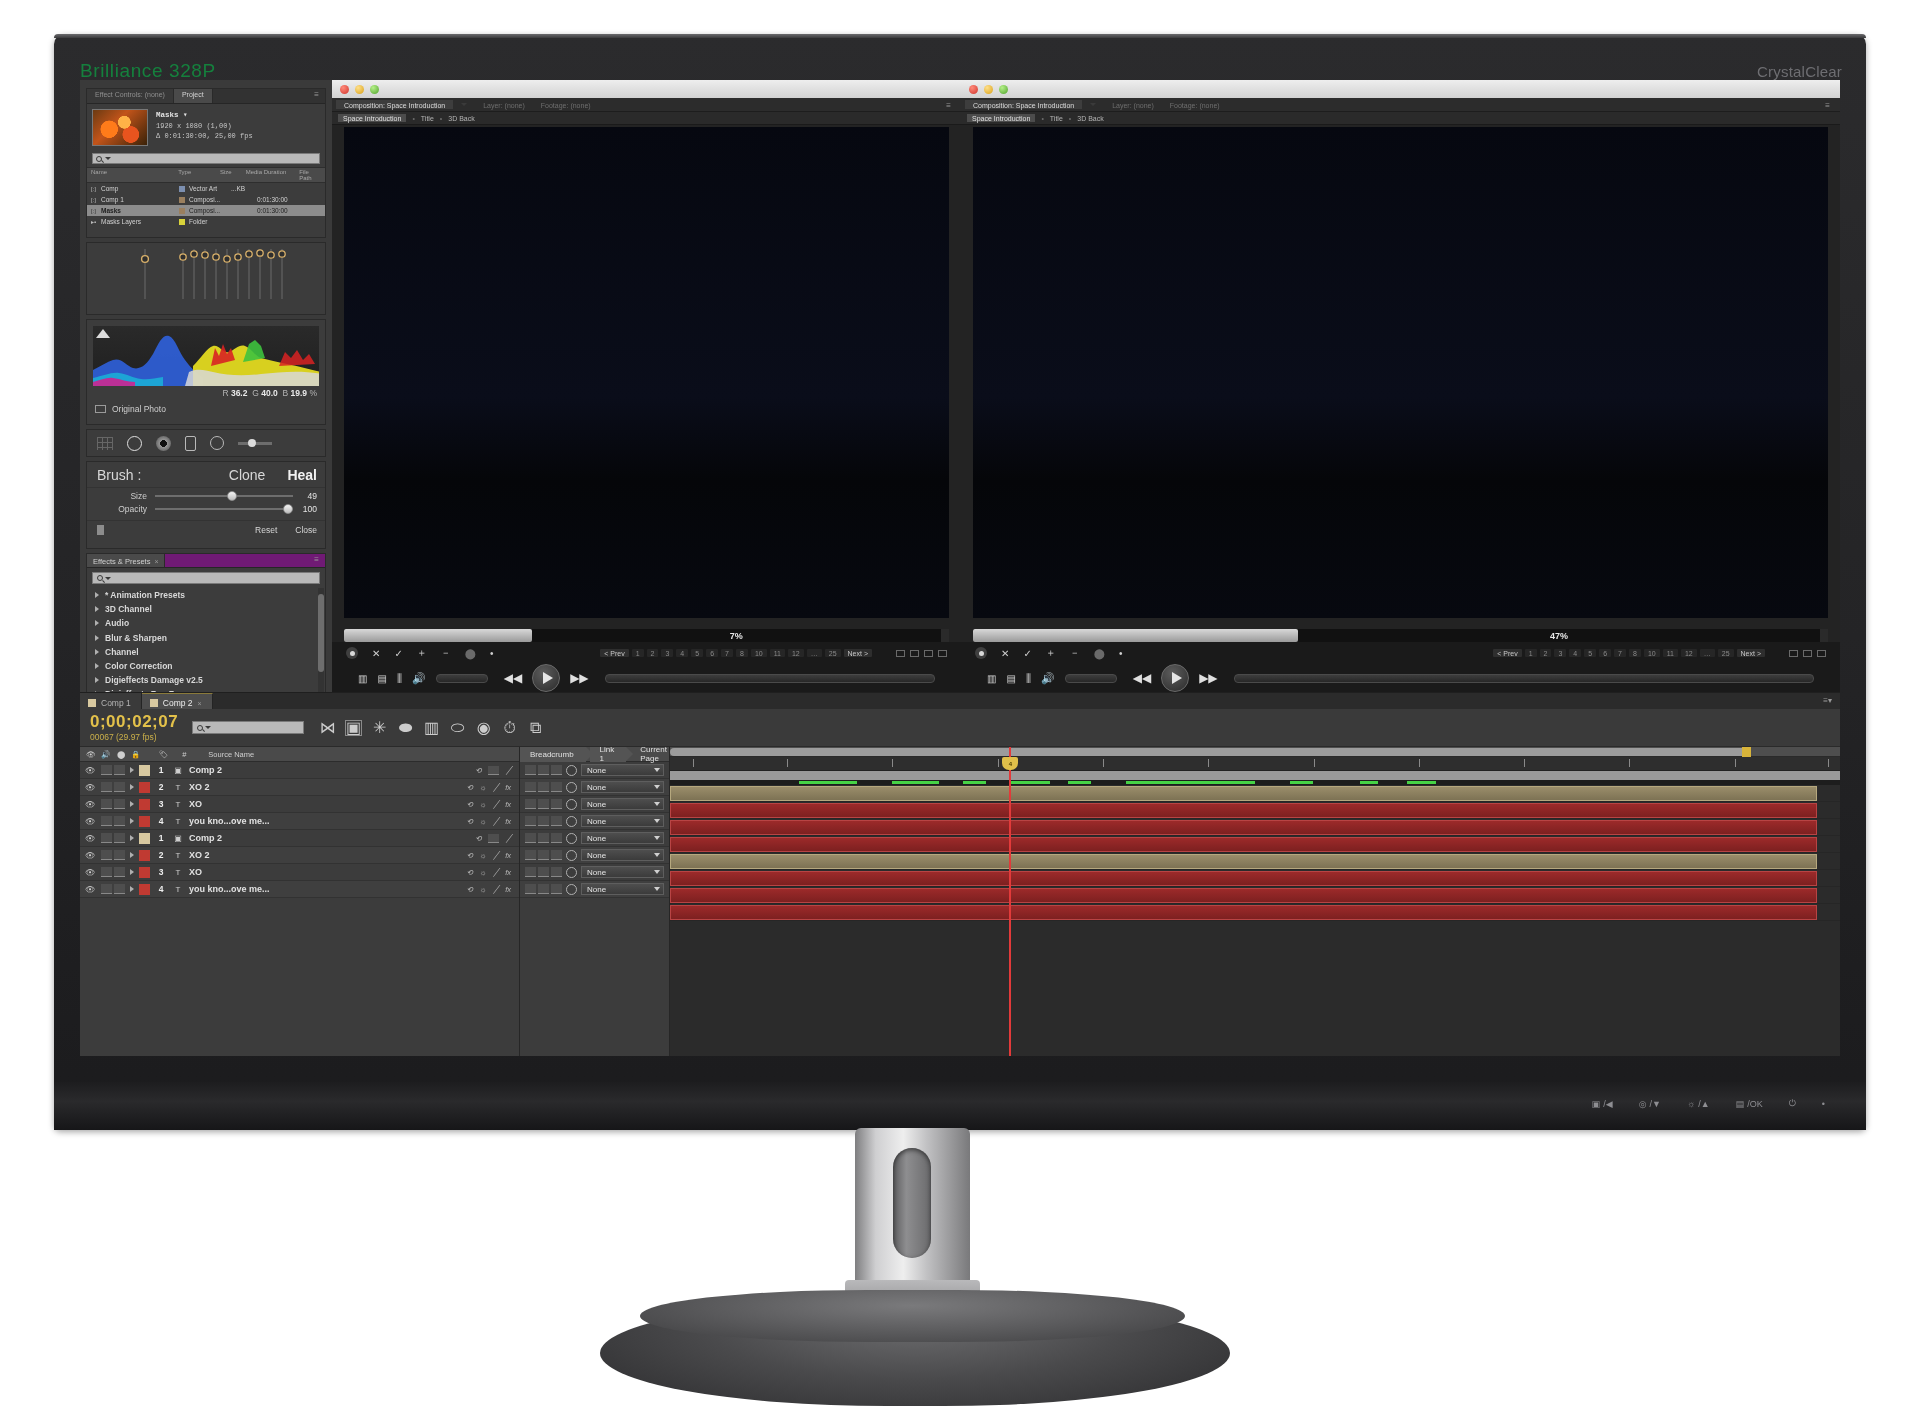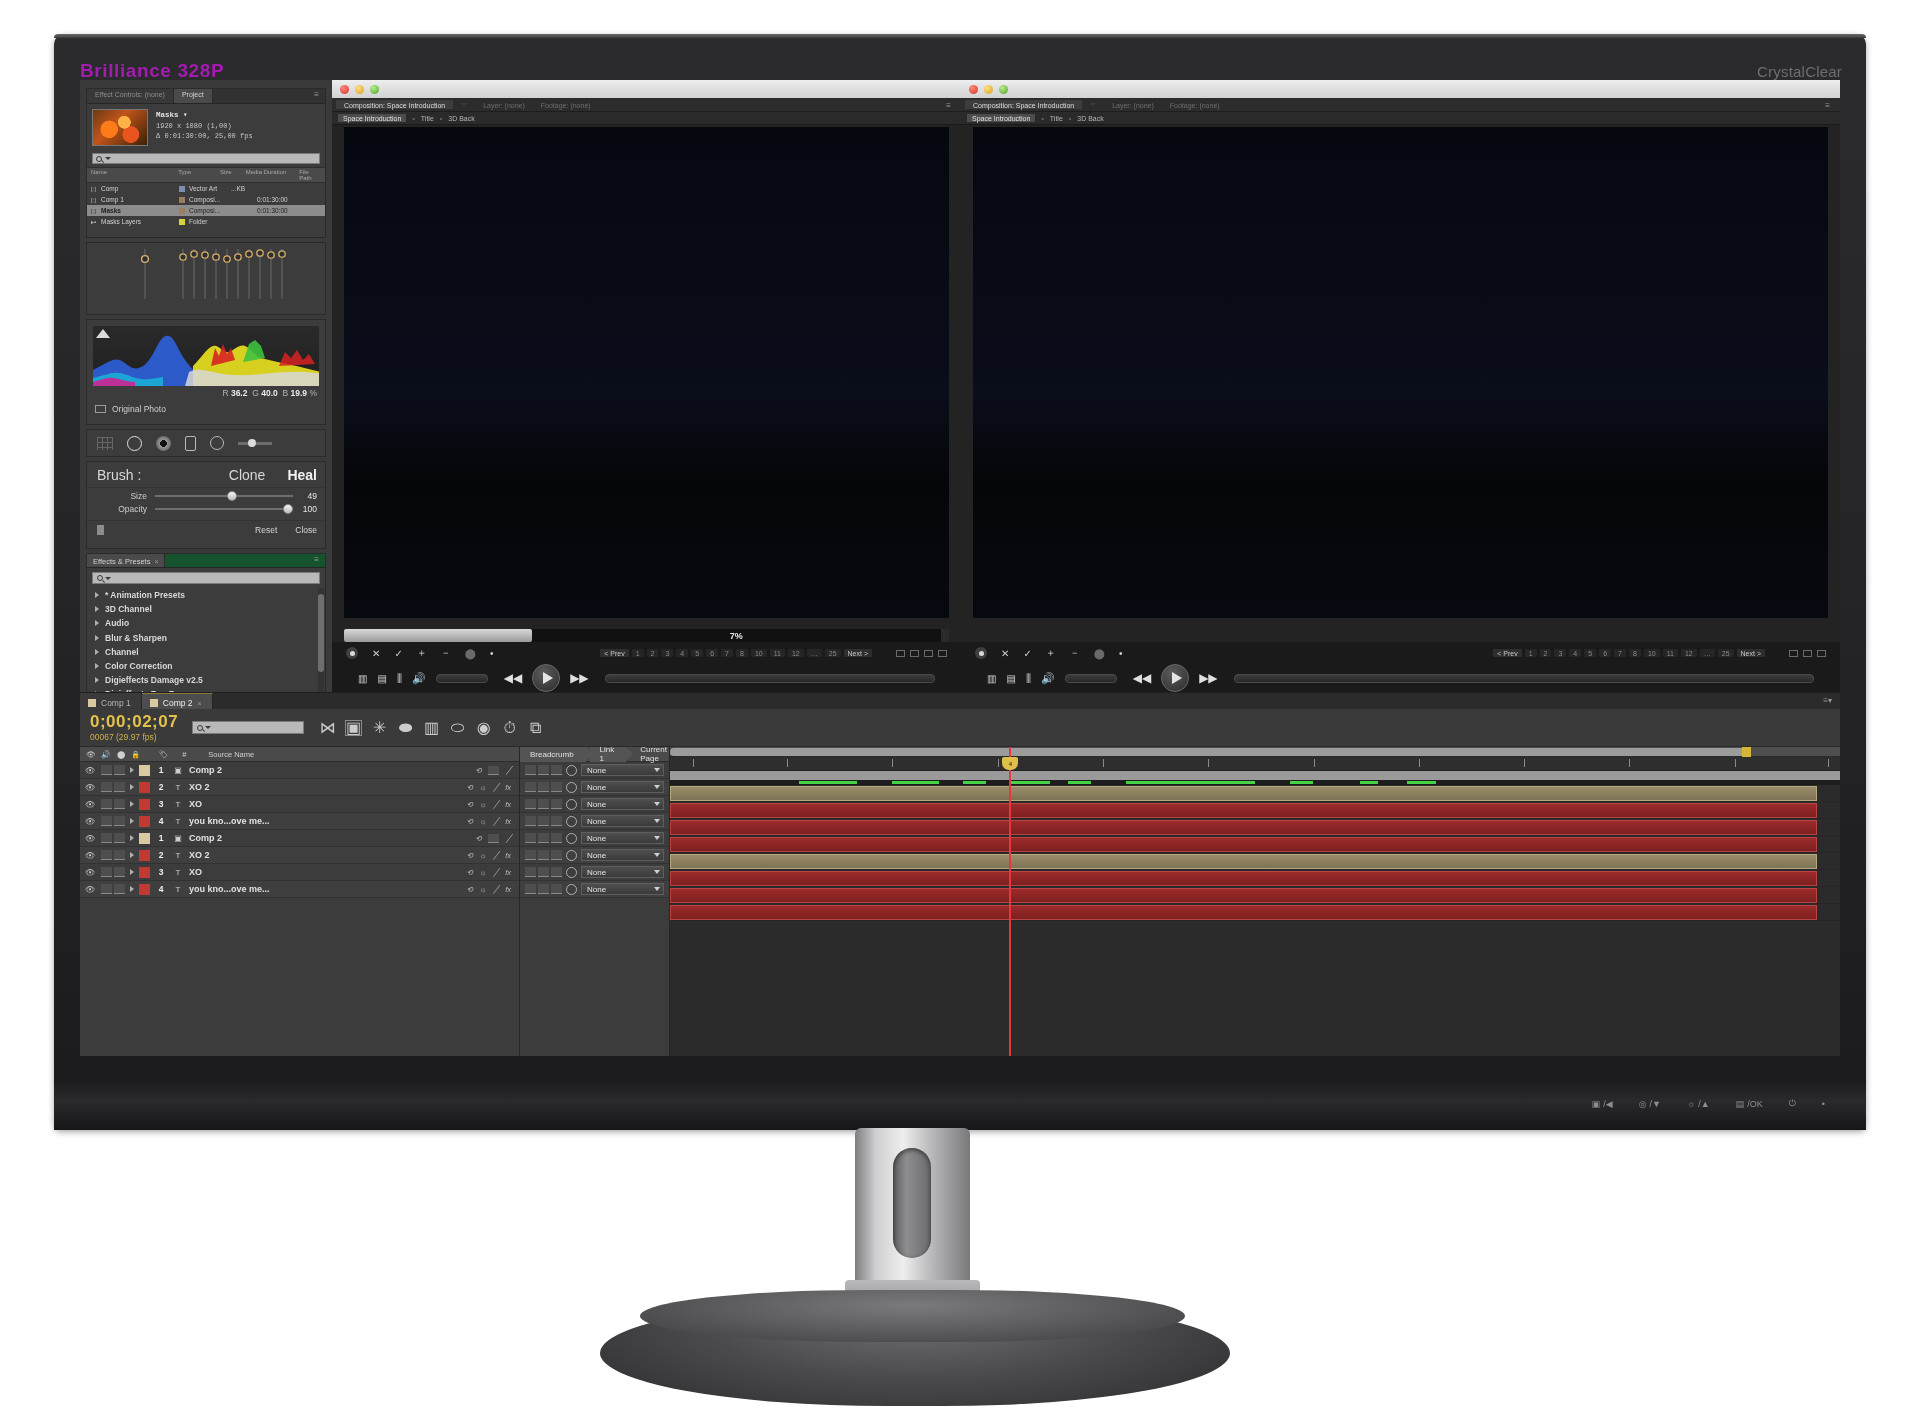--- a/index.html
+++ b/index.html
@@ -16,22 +16,22 @@
     position: absolute; left: 54px; top: 34px; width: 1812px; height: 1096px;
     background: linear-gradient(180deg,#2b2b2d 0%, #242426 55%, #1b1b1d 100%);
     border-radius: 10px 10px 6px 6px;
     box-shadow: 0 2px 6px rgba(0,0,0,.35);
   }
   .monitor-top-highlight{
     position:absolute; left:54px; top:34px; width:1812px; height:4px;
     background:linear-gradient(180deg,#6a6a6d,#3a3a3c); border-radius:10px 10px 0 0;
   }
   .brand-model{
-    position:absolute; left:80px; top:60px; font-size:19px; color:#a21caf;
-    letter-spacing:.6px; font-weight:700;text-align:right;
+    position:absolute; left:80px; top:60px; font-size:19px; color:#15803d;
+    letter-spacing:.6px; font-weight:400;text-align:right;
   }
   .brand-crystal{
     position:absolute; right:78px; top:63px; font-size:15px; color:#6e6e72;
     letter-spacing:.2px; font-weight:300;
   }
 
   
   .screen {
     position: absolute; left: 80px; top: 80px; width: 1760px; height: 976px;
     background: #1b1b1b; overflow: hidden;
@@ -136,21 +136,21 @@
             background:linear-gradient(180deg,#f4f4f4,#bdbdbd); border:1px solid #8e8e8e;}
   .sl-val{ width:24px; text-align:right; color:#e4e4e4;}
   .brush-foot{ display:flex; align-items:center; border-top:1px solid #333; margin-top:6px;
                padding:4px 8px 0 10px; font-size:8.5px; color:#d6d6d6; gap:9px;}
   .brush-foot .sp{ margin-left:auto; display:flex; gap:18px;}
   .stamp{ width:7px;height:10px;background:#8c8c8c;}
 
   
   .fxbox{ position:absolute; left:6px; top:473px; width:240px; height:192px;
           background:#3c3c3c; border:1px solid #2a2a2a;}
-  .fx-tabs{ height:14px; background:#14532d; display:flex; border-bottom:1px solid #262626;justify-content:center;}
+  .fx-tabs{ height:14px; background:#701a75; display:flex; border-bottom:1px solid #262626;justify-content:center;}
   .fx-tab{ font-size:7.5px; color:#d2d2d2; background:#4a4a4a; padding:2px 6px 0 6px;
            border-right:1px solid #2a2a2a; display:flex; align-items:center; gap:4px;}
   .fx-tab .x{ color:#9a9a9a; font-size:7px;}
   .fx-search{ margin:4px 5px; height:12px; background:#b9b9b9; border:1px solid #7a7a7a;
               display:flex; align-items:center; padding-left:4px; gap:2px;}
   .magn{ width:6px;height:6px;border:1.2px solid #3a3a3a;border-radius:50%; position:relative;}
   .magn:after{content:"";position:absolute;right:-3px;bottom:-2px;width:3px;height:1.2px;
               background:#3a3a3a; transform:rotate(45deg);}
   .caret{ width:0;height:0;border-left:3px solid transparent;border-right:3px solid transparent;
           border-top:3px solid #3a3a3a;}
@@ -856,20 +856,25 @@
               <rect x="10" y="356" width="120" height="80" fill="#c8324a"></rect>
               <rect x="160" y="356" width="95" height="90" fill="#d8a83a"></rect>
               <rect x="280" y="356" width="80" height="105" fill="#e8e0c8"></rect>
               <rect x="380" y="356" width="100" height="85" fill="#3ab8a8"></rect>
               <rect x="500" y="356" width="95" height="78" fill="#c83a8a"></rect>
             </g>
             <rect x="0" y="352" width="605" height="139" fill="#05060a" opacity=".4"></rect>
           </svg>
         </div>
 
+        <div class="zoom-bar">
+          <div class="zoom-fill" style="width:38%"></div>
+          <div class="zoom-pct">47%</div>
+          <div class="zoom-stepper"></div>
+        </div>
 
         <div class="v-controls">
           <div class="vc-row1">
             <span class="vc-rec">
                 <i></i>
               </span>
             <span>✕</span>
             <span>✓</span>
             <span>＋</span>
             <span>－</span>

